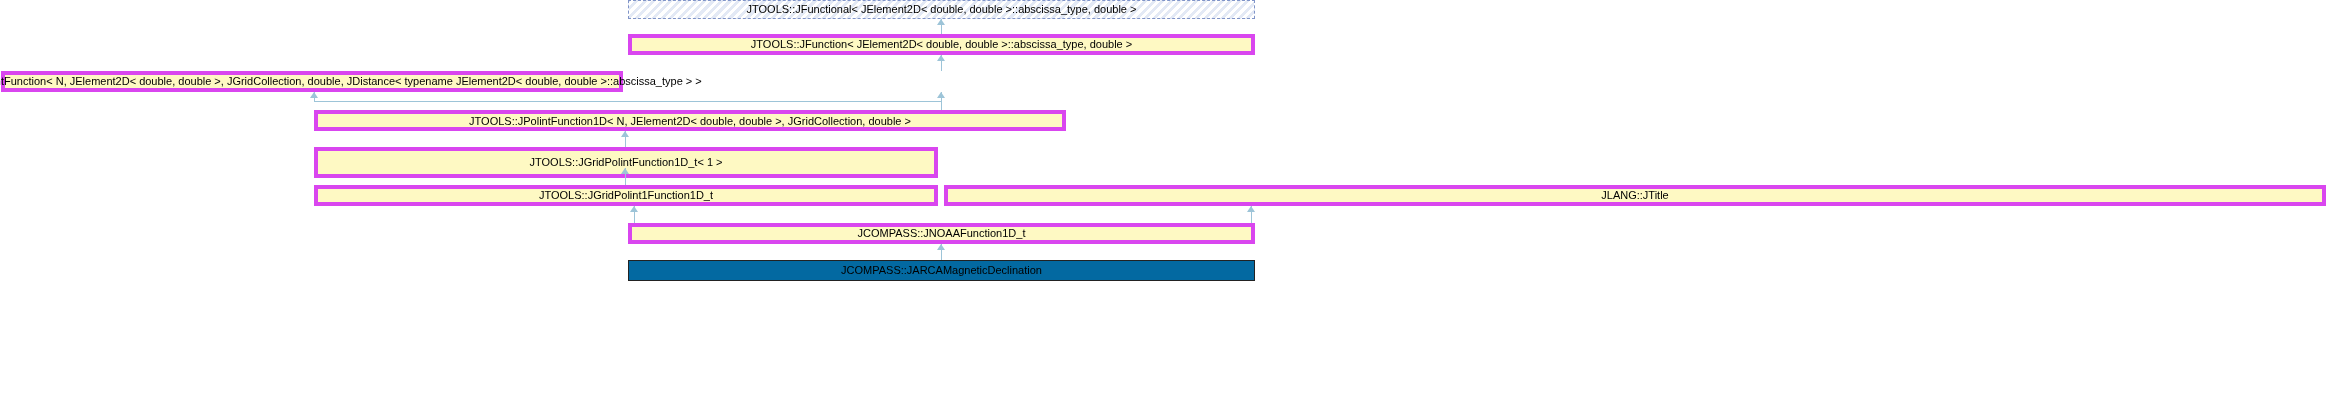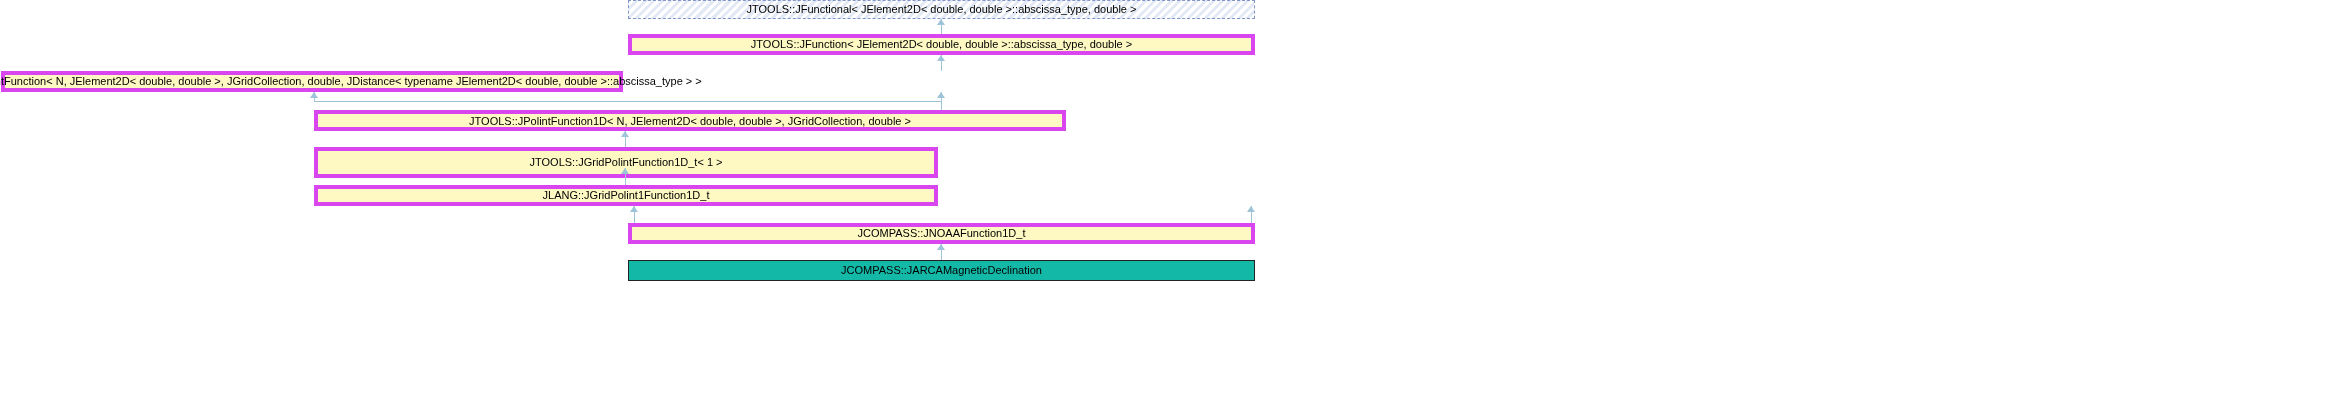--- a/index.html
+++ b/index.html
@@ -40,21 +40,21 @@
       repeating-linear-gradient(
         -45deg,
         #ffffff 0px,
         #ffffff 3px,
         #e3e9f5 3px,
         #e3e9f5 6px
       );
   }
   
   .node.current {
-    background: #14b8a6;
+    background: #0369a1;
     border: 1px solid #222222;
   }
   .node .label {
     padding: 0 6px;
     pointer-events: none;
   }
   
   .edge-v, .edge-h {
     position: absolute;
     background: #9dc4d8;
@@ -90,23 +90,26 @@
 
   <div class="node solid" style="left:314px; top:110px; width:752px; height:21px;align-items:flex-end;">
     <span class="label">JTOOLS::JPolintFunction1D&lt; N, JElement2D&lt; double, double &gt;, JGridCollection, double &gt;</span>
   </div>
 
   <div class="node solid" style="left:314px; top:147px; width:624px; height:31px;">
     <span class="label">JTOOLS::JGridPolintFunction1D_t&lt; 1 &gt;</span>
   </div>
 
   <div class="node solid" style="left:314px; top:185px; width:624px; height:21px;">
-    <span class="label">JLANG::JGridPolint1Function1D_t</span>
+    <span class="label">JTOOLS::JGridPolint1Function1D_t</span>
   </div>
 
+  <div class="node solid" style="left:944px; top:185px; width:1382px; height:21px;">
+    <span class="label">JLANG::JTitle</span>
+  </div>
 
   <div class="node solid" style="left:628px; top:223px; width:627px; height:21px;align-items:center;">
     <span class="label">JCOMPASS::JNOAAFunction1D_t</span>
   </div>
 
   <div class="node current" style="left:628px; top:260px; width:627px; height:21px;">
     <span class="label">JCOMPASS::JARCAMagneticDeclination</span>
   </div>
 
   <div class="edge-v" style="left:941px; top:19px; height:15px;"></div>

